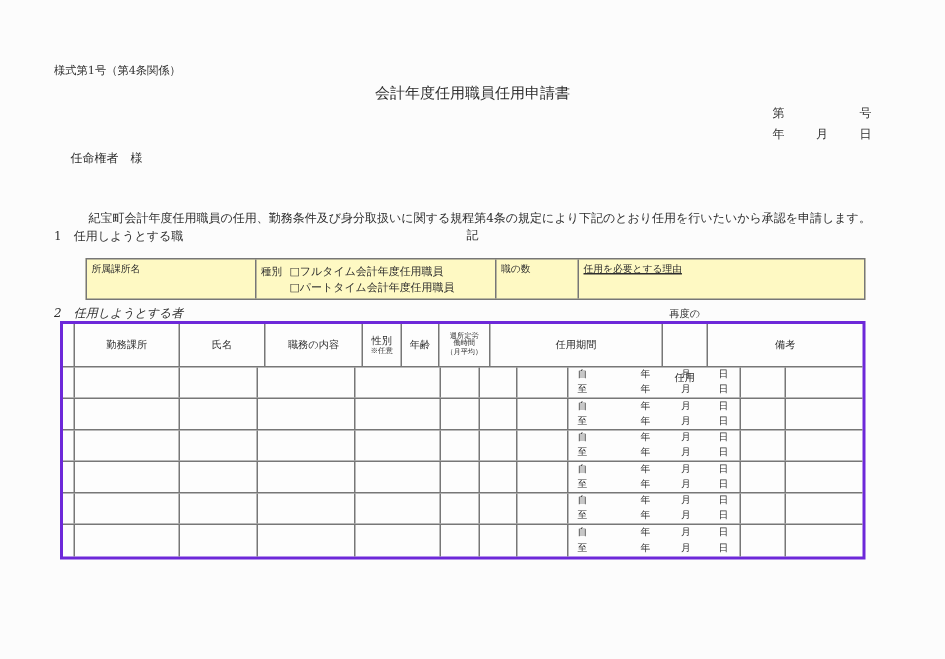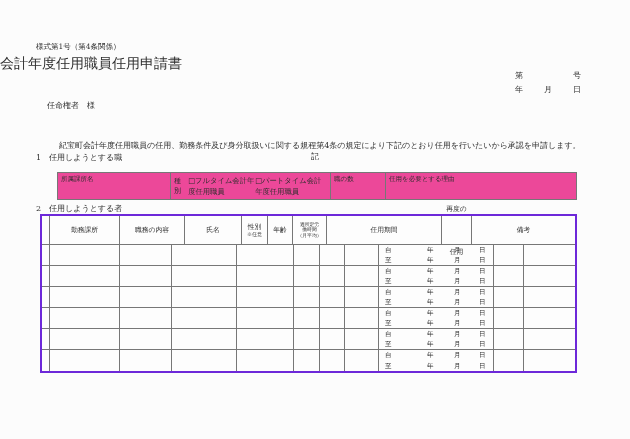--- a/index.html
+++ b/index.html
@@ -8,43 +8,43 @@
     position:relative;
     background:#fcfcfc;
     color:#2e2e2e;
     font-family:"DejaVu Serif","Liberation Serif",serif;
     overflow:hidden;
   }
   .abs { position:absolute; }
 
   
   .form-number { left:36px; top:42px; font-size:7.5px; }
-  .doc-title   { left:0; right:0; top:55px; text-align:left; font-size:14px; }
+  .doc-title   { left:0; right:0; top:55px; text-align:center; font-size:10px; }
   .doc-no      { left:515px; top:70px; width:66px; display:flex; justify-content:space-between; font-size:8px; }
   .doc-date    { left:515px; top:84px; width:66px; display:flex; justify-content:space-between; font-size:8px; }
   .addressee   { left:47px; top:100px; font-size:8px; }
   .body-text   { left:59px; top:140px; font-size:8px; white-space:nowrap; }
   .ki-label    { left:0; right:0; top:151px; text-align:center; font-size:8px; }
   .sec-heading { font-size:8px; }
   .h1 { left:36px; top:152px; }
-  .h2 { left:36px; top:203px; }
+  .h2 { left:36px; top:203px;font-style:italic; }
 
   
   .table1 {
     left:57px; top:172px; width:520px; height:28px;
-    border:1px solid #777; display:flex; background:#ec4899;
+    border:1px solid #777; display:flex; background:#fef9c3;
   }
   .t1-cell { border-right:1px solid #777; padding:2px 3px; font-size:6.5px; }
-  .t1-cell:last-child { border-right:none; }
+  .t1-cell:last-child { border-right:none;text-decoration:underline; }
   .t1-dept   { width:113px; }
   .t1-type   { width:160px; display:flex; gap:5px; font-size:7px; }
   .t1-count  { width:55px; }
   .t1-reason { flex:1; }
   .t1-type-label { padding-top:1px; }
-  .t1-options { display:flex; flex-direction:row; justify-content:space-between; line-height:11px; font-size:7.3px; }
+  .t1-options { display:flex; flex-direction:column; justify-content:space-between; line-height:11px; font-size:7.3px; }
 
   
   .table2 {
     left:40px; top:214px; width:537px;
     border:2px solid #6d28d9; background:#fdfdfd;
   }
   .t2-header { display:flex; height:29px; border-bottom:1px solid #777; }
   .t2-row    { display:flex; height:21px; border-bottom:1px solid #777; }
   .t2-rows .t2-row:last-child { border-bottom:none; }
   .hc, .c { border-right:1px solid #777; flex:0 0 auto; }
@@ -104,25 +104,25 @@
 
 <div class="abs sec-heading h2">2　任用しようとする者</div>
 <div class="abs table2">
   <div class="t2-header">
     <div class="hc w1">
         <span></span>
       </div>
     <div class="hc w2">
         <span>勤務課所</span>
       </div>
+    <div class="hc w5">
+        <span>氏名</span>
+      </div>
     <div class="hc w4">
         <span>職務の内容</span>
-      </div>
-    <div class="hc w5">
-        <span>氏名</span>
       </div>
     <div class="hc w6">
       <span>性別</span>
       <span class="sub">※任意</span>
     </div>
     <div class="hc w7">
         <span>年齢</span>
       </div>
     <div class="hc w8">
       <span class="tiny">週所定労</span>

